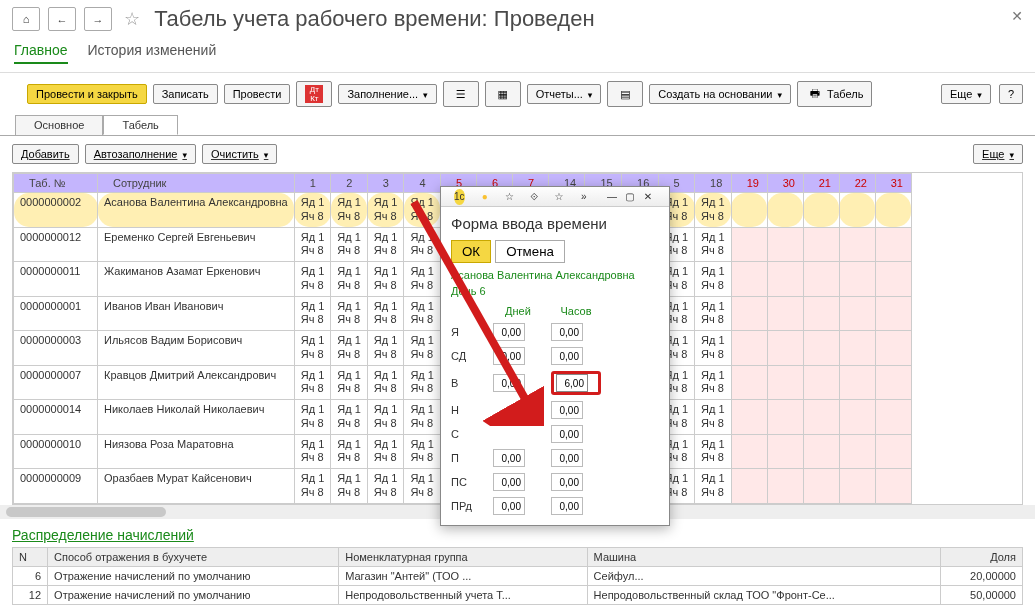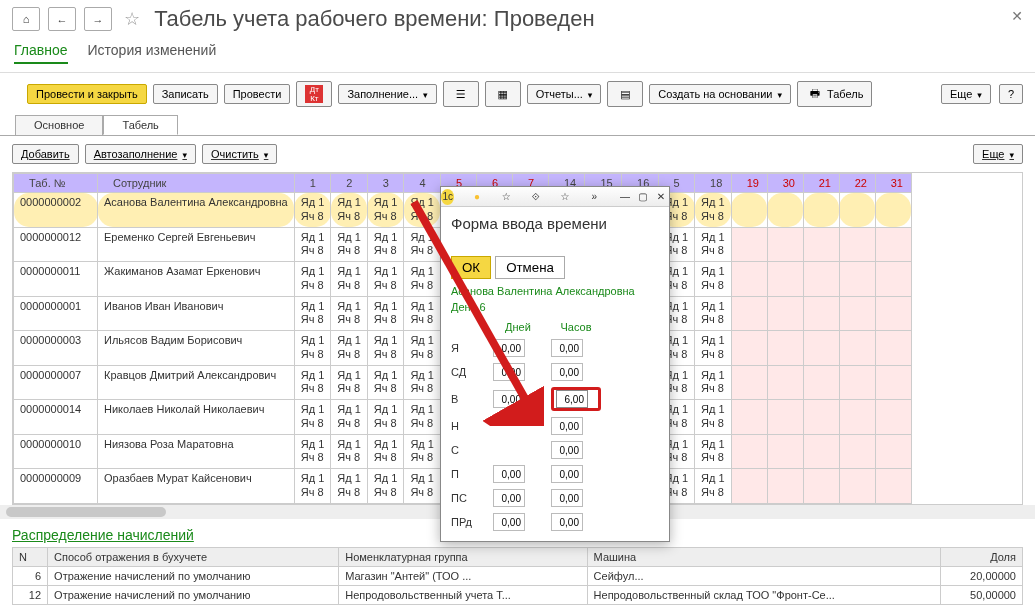--- a/index.html
+++ b/index.html
@@ -54,25 +54,25 @@
 table.dist { border-collapse: collapse; margin: 0 12px; font-size: 11px; width: calc(100% - 24px); }
 table.dist th, table.dist td { border: 1px solid #ccc; padding: 3px 6px; text-align: left; }
 table.dist th { background: #eee; font-weight: normal; }
 .right { text-align: right !important; }
 
 
 .arrow { position: absolute; left: 404px; top: 196px; pointer-events: none; z-index: 30; }
 
 
 .modal { position: absolute; left: 440px; top: 186px; width: 230px; background: #fff; border: 1px solid #888; box-shadow: 0 3px 12px rgba(0,0,0,.3); z-index: 20; }
-.modal-titlebar { height: 20px; background: linear-gradient(#fefefe,#ededed); border-bottom: 1px solid #ccc; display: flex; align-items: center; gap: 16px; padding: 0 0; }
+.modal-titlebar { height: 20px; background: linear-gradient(#fefefe,#ededed); border-bottom: 1px solid #ccc; display: flex; align-items: center; gap: 16px; padding: 0 13px; }
 .modal-tb-icon { width: 16px; height: 16px; font-size: 10px; display: inline-flex; align-items: center; justify-content: center; }
 .modal-titlebar .wctrls { margin-left: auto; display: flex; gap: 2px; }
 .modal-body { padding: 8px 10px 10px; }
-.modal-title { font-size: 15px; font-weight: 500; margin-bottom: 24px; }
+.modal-title { font-size: 15px; font-weight: 500; margin-bottom: 8px; }
 .modal-btns { display: flex; gap: 4px; margin-bottom: 6px; }
 .ok-btn { background: #f5d742; border: 1px solid #c9a800; padding: 3px 10px; font-weight: 500; cursor: pointer; }
 .cancel-btn { background: #fff; border: 1px solid #aaa; padding: 3px 10px; cursor: pointer; }
 .modal .emp-name { color: #1a8a1a; font-size: 11px; margin-bottom: 4px; }
 .modal .day-lbl { color: #1a8a1a; font-size: 11px; margin-bottom: 8px; }
 .time-grid { display: grid; grid-template-columns: 34px 50px 50px; gap: 6px 8px; align-items: center; }
 .time-grid .hdr { color: #1a8a1a; font-size: 11px; text-align: center; }
 .time-grid .lbl { font-size: 11px; text-align: left; }
 .num-cell { border: 1px solid #bbb; height: 18px; font-size: 10px; text-align: right; padding: 1px 3px; width: 32px; }
 .hl-cell { border: 3px solid #d21c1c; border-radius: 3px; padding: 0 2px; display: inline-block; }

